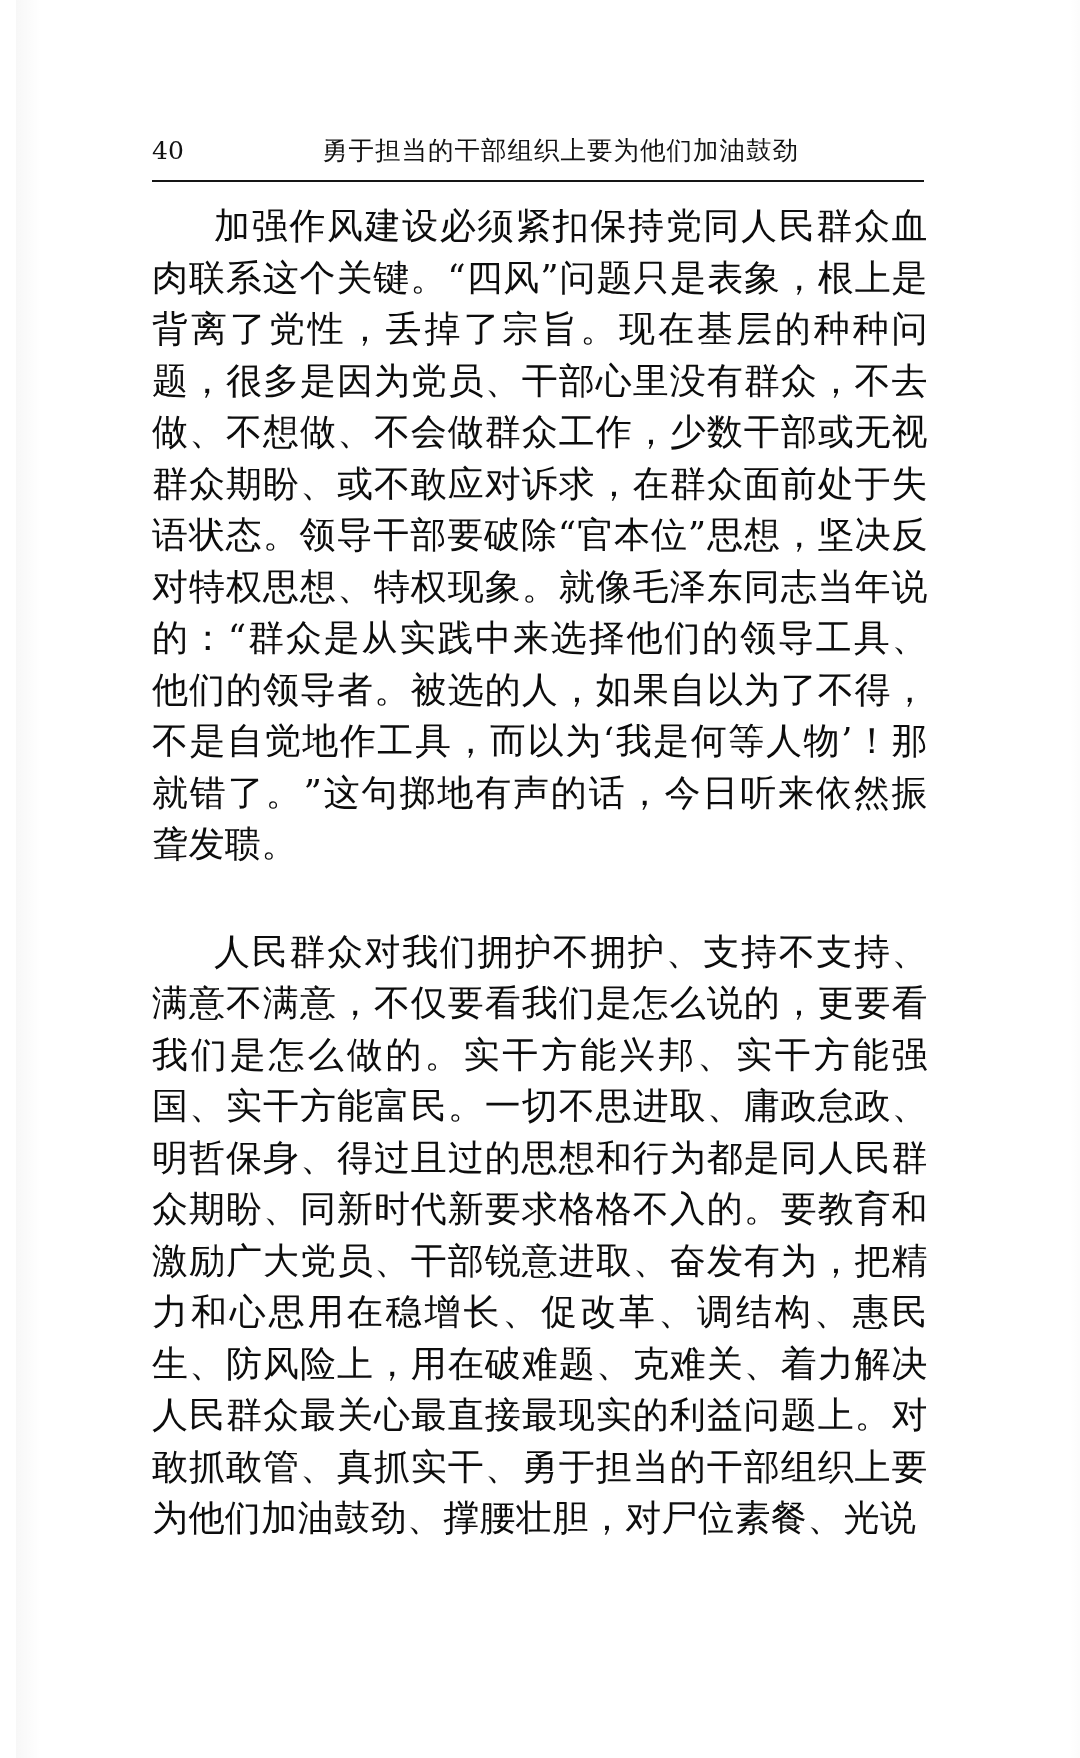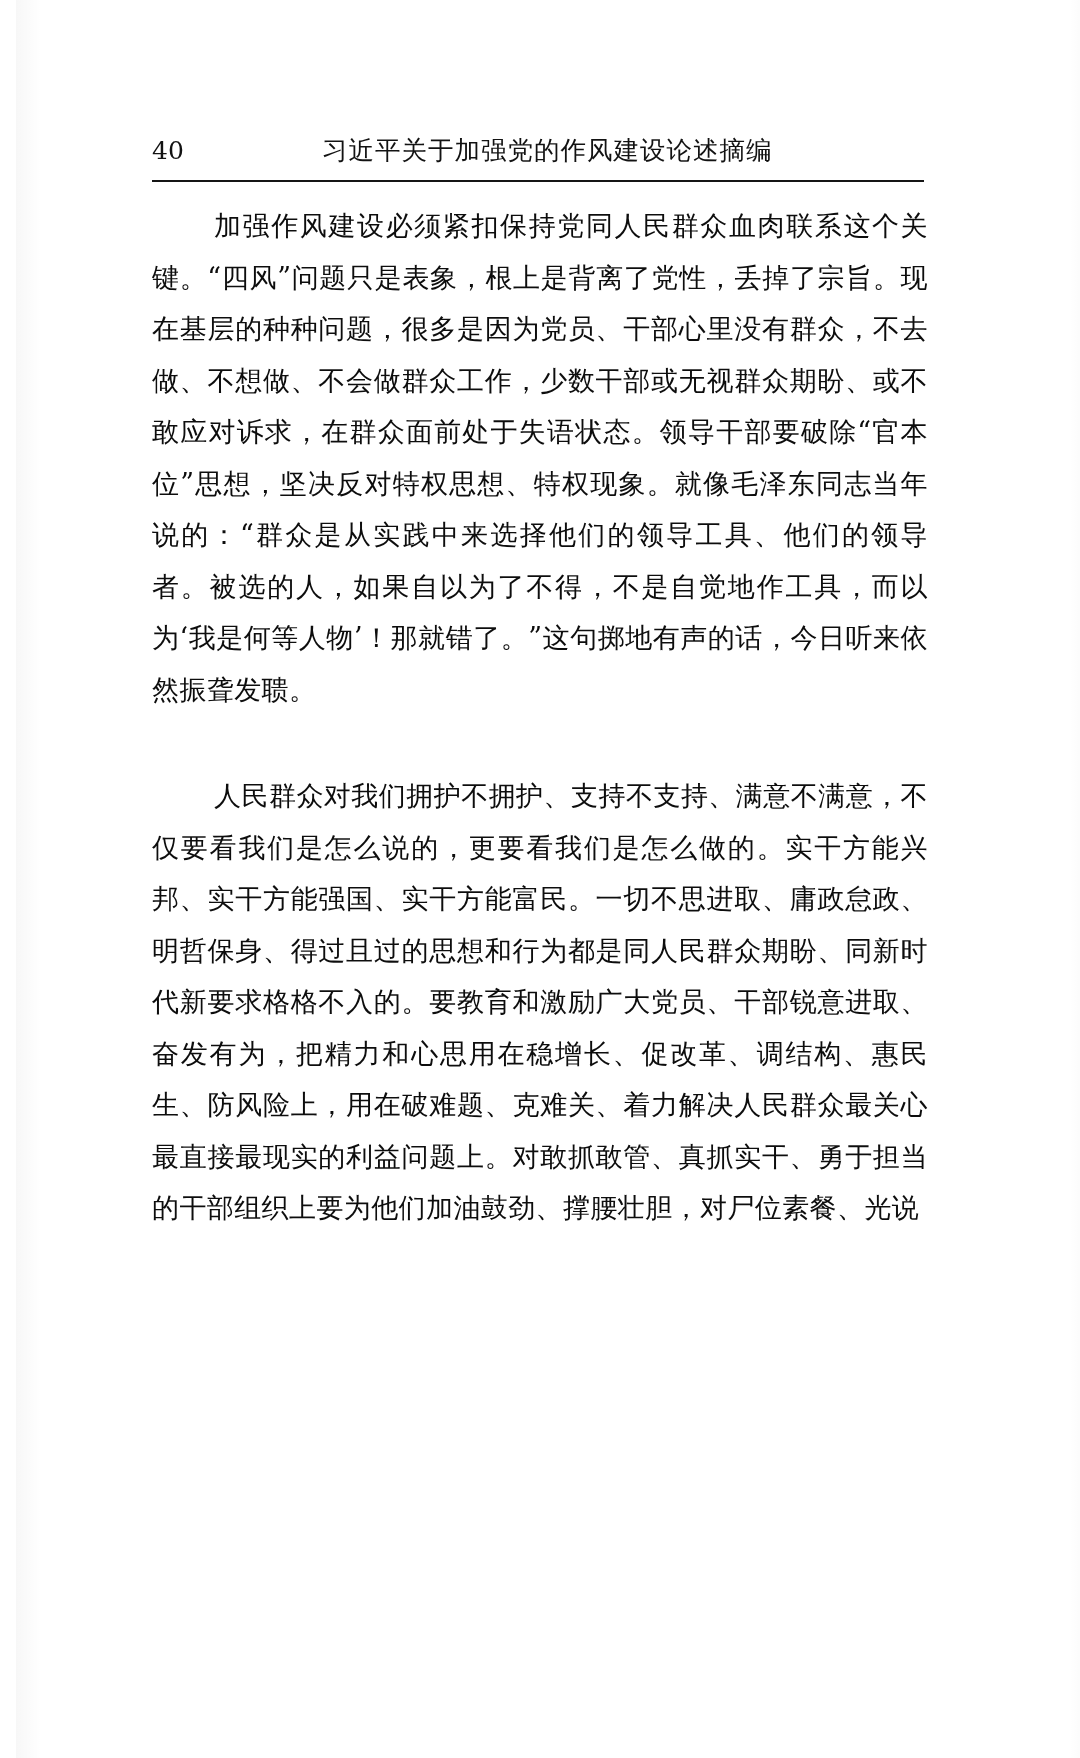--- a/index.html
+++ b/index.html
@@ -59,32 +59,31 @@
   }
   
   .content {
     position: absolute;
     left: 136px;
     top: 200px;
     width: 776px;
   }
   p.body {
     margin: 0;
-    font-size: 27px;
+    font-size: 36px;
     line-height: 51.5px;
     text-align: justify;
     text-justify: inter-character;
     letter-spacing: 0.4px;
     text-indent: 62px;
     font-family: "DejaVu Serif", "Liberation Serif", serif;
     color: #0d0d0d;
   }
   p.body.second {
     margin-top: 56px;
-    font-family: Liberation Serif, serif;
   }
   .source {
     margin: 26px 0 0 0;
     font-size: 24.5px;
     line-height: 46px;
     text-align: justify;
     text-justify: inter-character;
     letter-spacing: 0.2px;
     font-family: "DejaVu Serif", "Liberation Serif", serif;
     color: #121212;
@@ -110,21 +109,21 @@
 </head>
 <body>
 
 <div class="page">
 
   <div class="edge-shade left"></div>
   <div class="edge-shade"></div>
 
   <div class="header">
     <span class="folio">40</span>
-    <span class="running-title">习近平关于加强党的作风建设论述摘编</span>
+    <span class="running-title">勇于担当的干部组织上要为他们加油鼓劲</span>
   </div>
   <div class="header-rule"></div>
 
   <div class="content">
 
     <p class="body">加强作风建设必须紧扣保持党同人民群众血肉联系这个关键。“四风”问题只是表象，根上是背离了党性，丢掉了宗旨。现在基层的种种问题，很多是因为党员、干部心里没有群众，不去做、不想做、不会做群众工作，少数干部或无视群众期盼、或不敢应对诉求，在群众面前处于失语状态。领导干部要破除“官本位”思想，坚决反对特权思想、特权现象。就像毛泽东同志当年说的：“群众是从实践中来选择他们的领导工具、他们的领导者。被选的人，如果自以为了不得，不是自觉地作工具，而以为‘我是何等人物’！那就错了。”这句掷地有声的话，今日听来依然振聋发聩。</p>
 
 
     <p class="body second">人民群众对我们拥护不拥护、支持不支持、满意不满意，不仅要看我们是怎么说的，更要看我们是怎么做的。实干方能兴邦、实干方能强国、实干方能富民。一切不思进取、庸政怠政、明哲保身、得过且过的思想和行为都是同人民群众期盼、同新时代新要求格格不入的。要教育和激励广大党员、干部锐意进取、奋发有为，把精力和心思用在稳增长、促改革、调结构、惠民生、防风险上，用在破难题、克难关、着力解决人民群众最关心最直接最现实的利益问题上。对敢抓敢管、真抓实干、勇于担当的干部组织上要为他们加油鼓劲、撑腰壮胆，对尸位素餐、光说</p>
 

